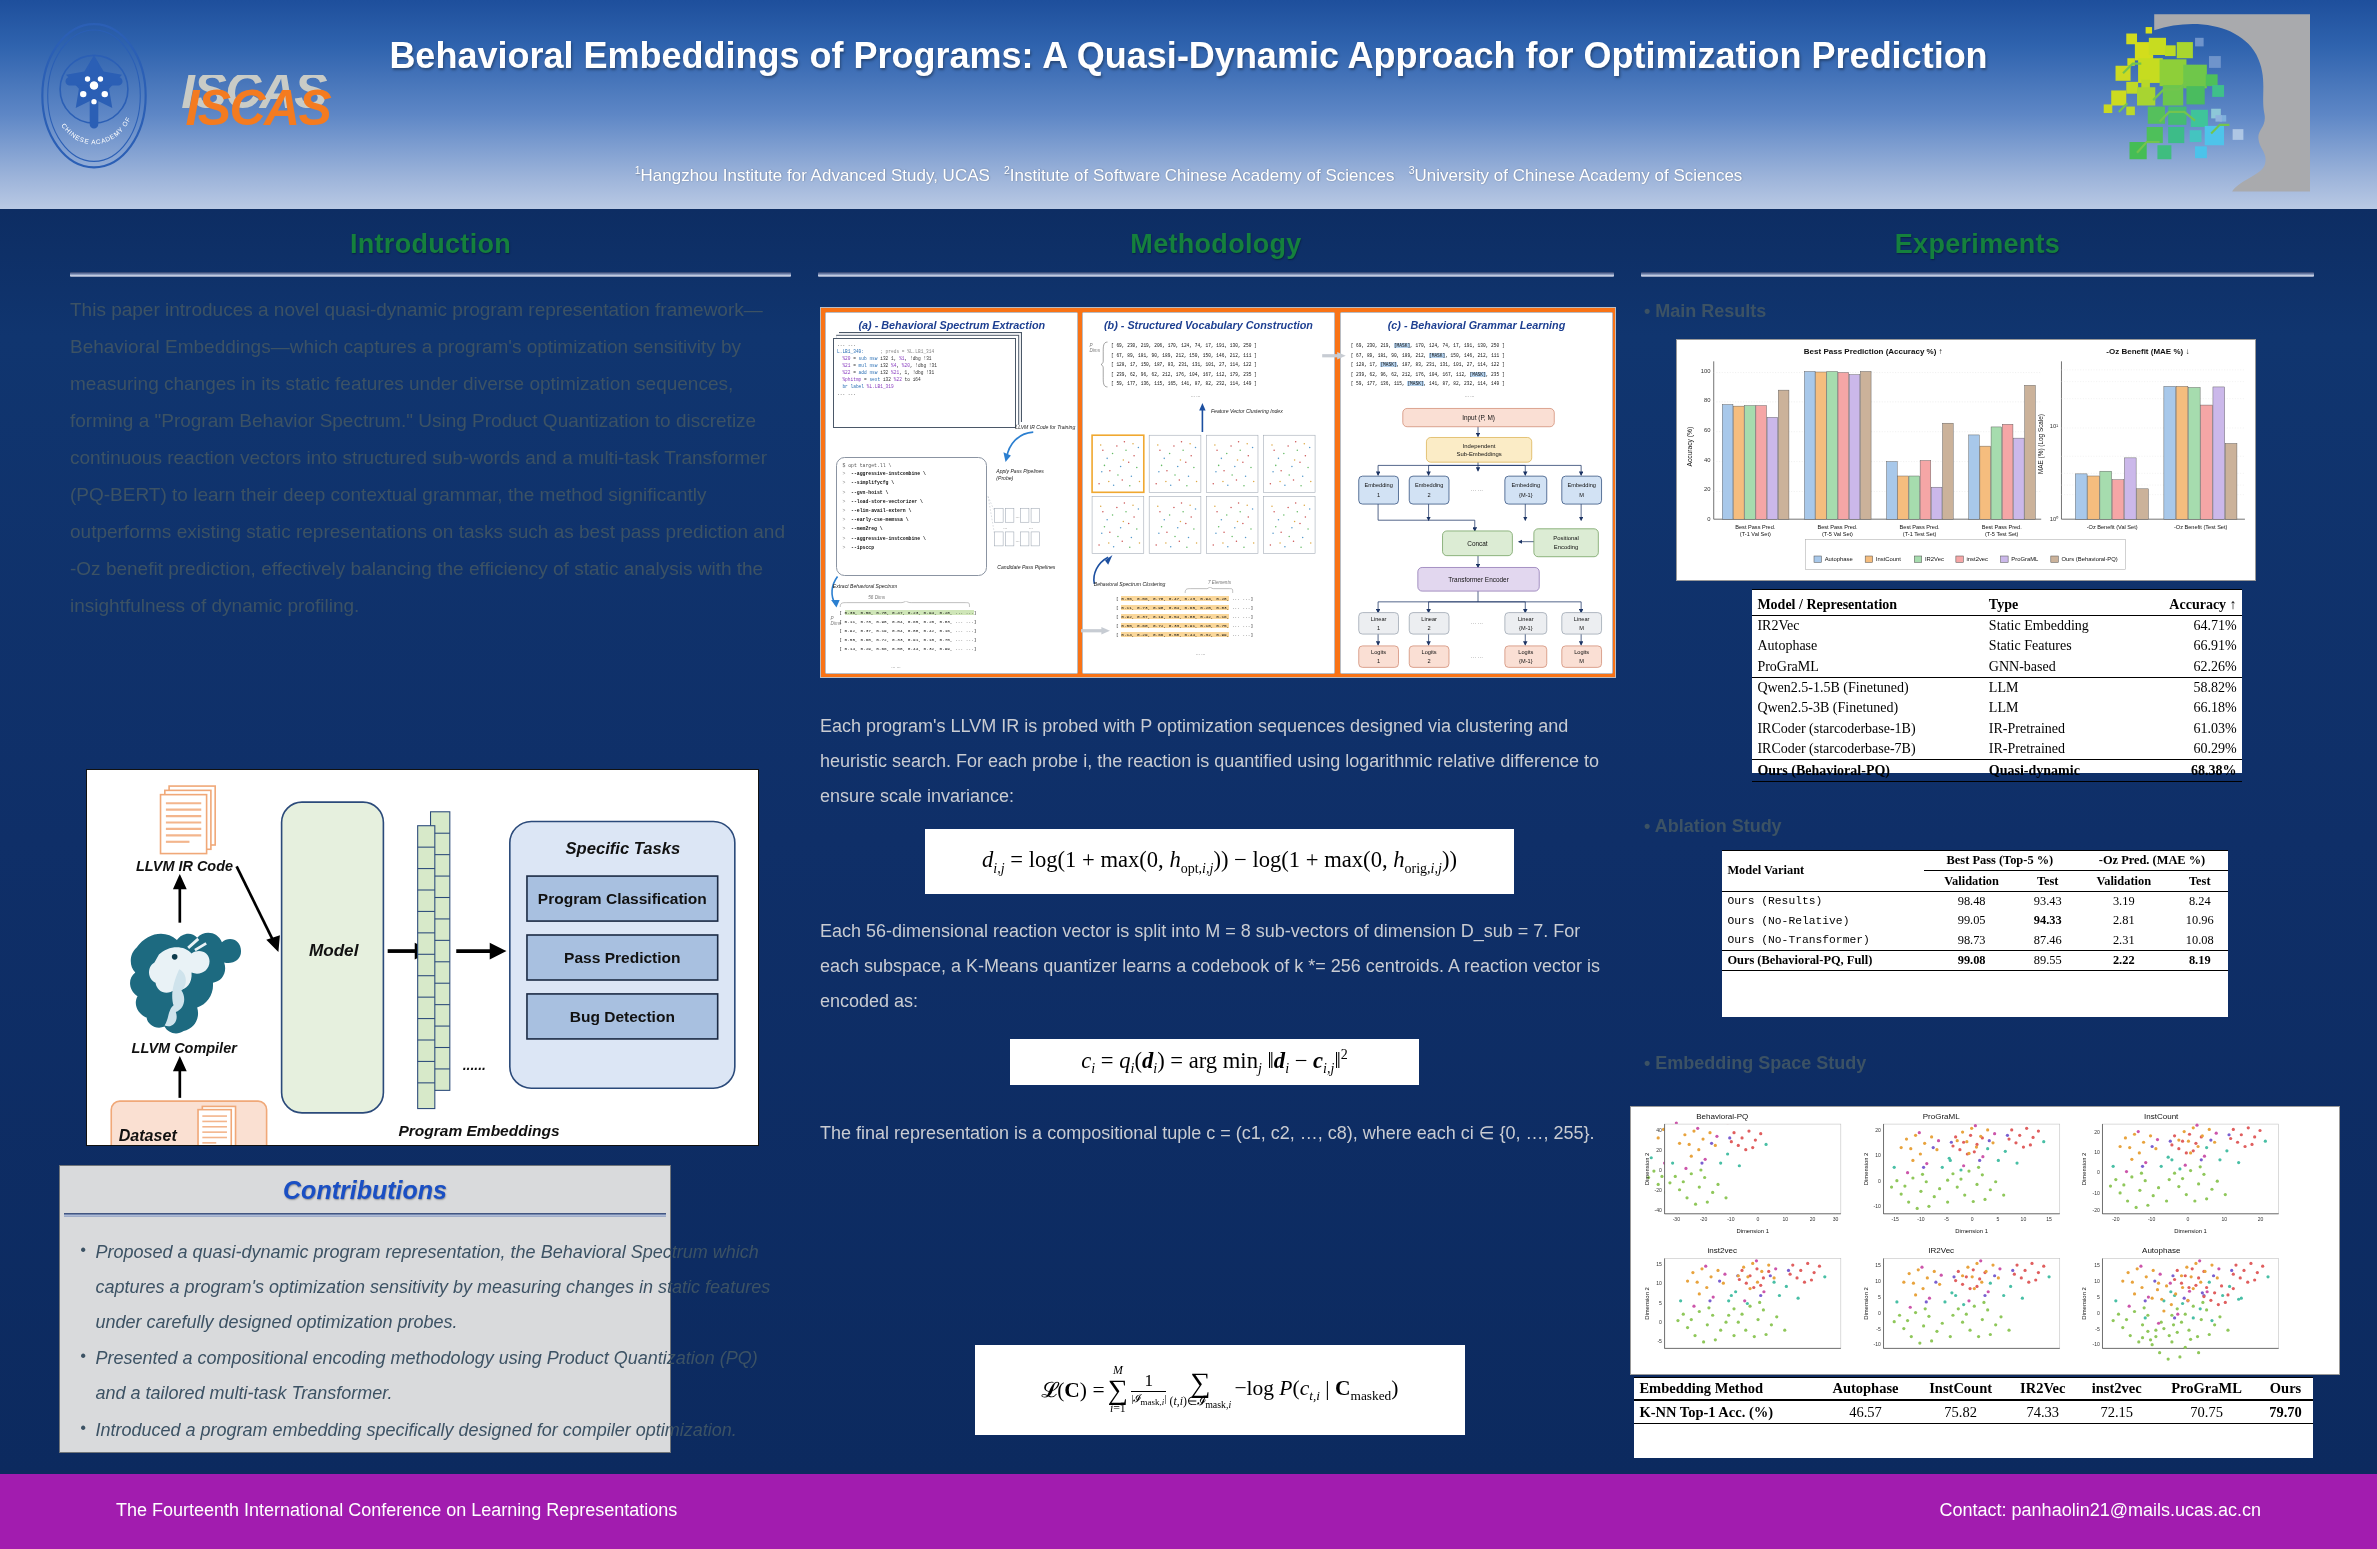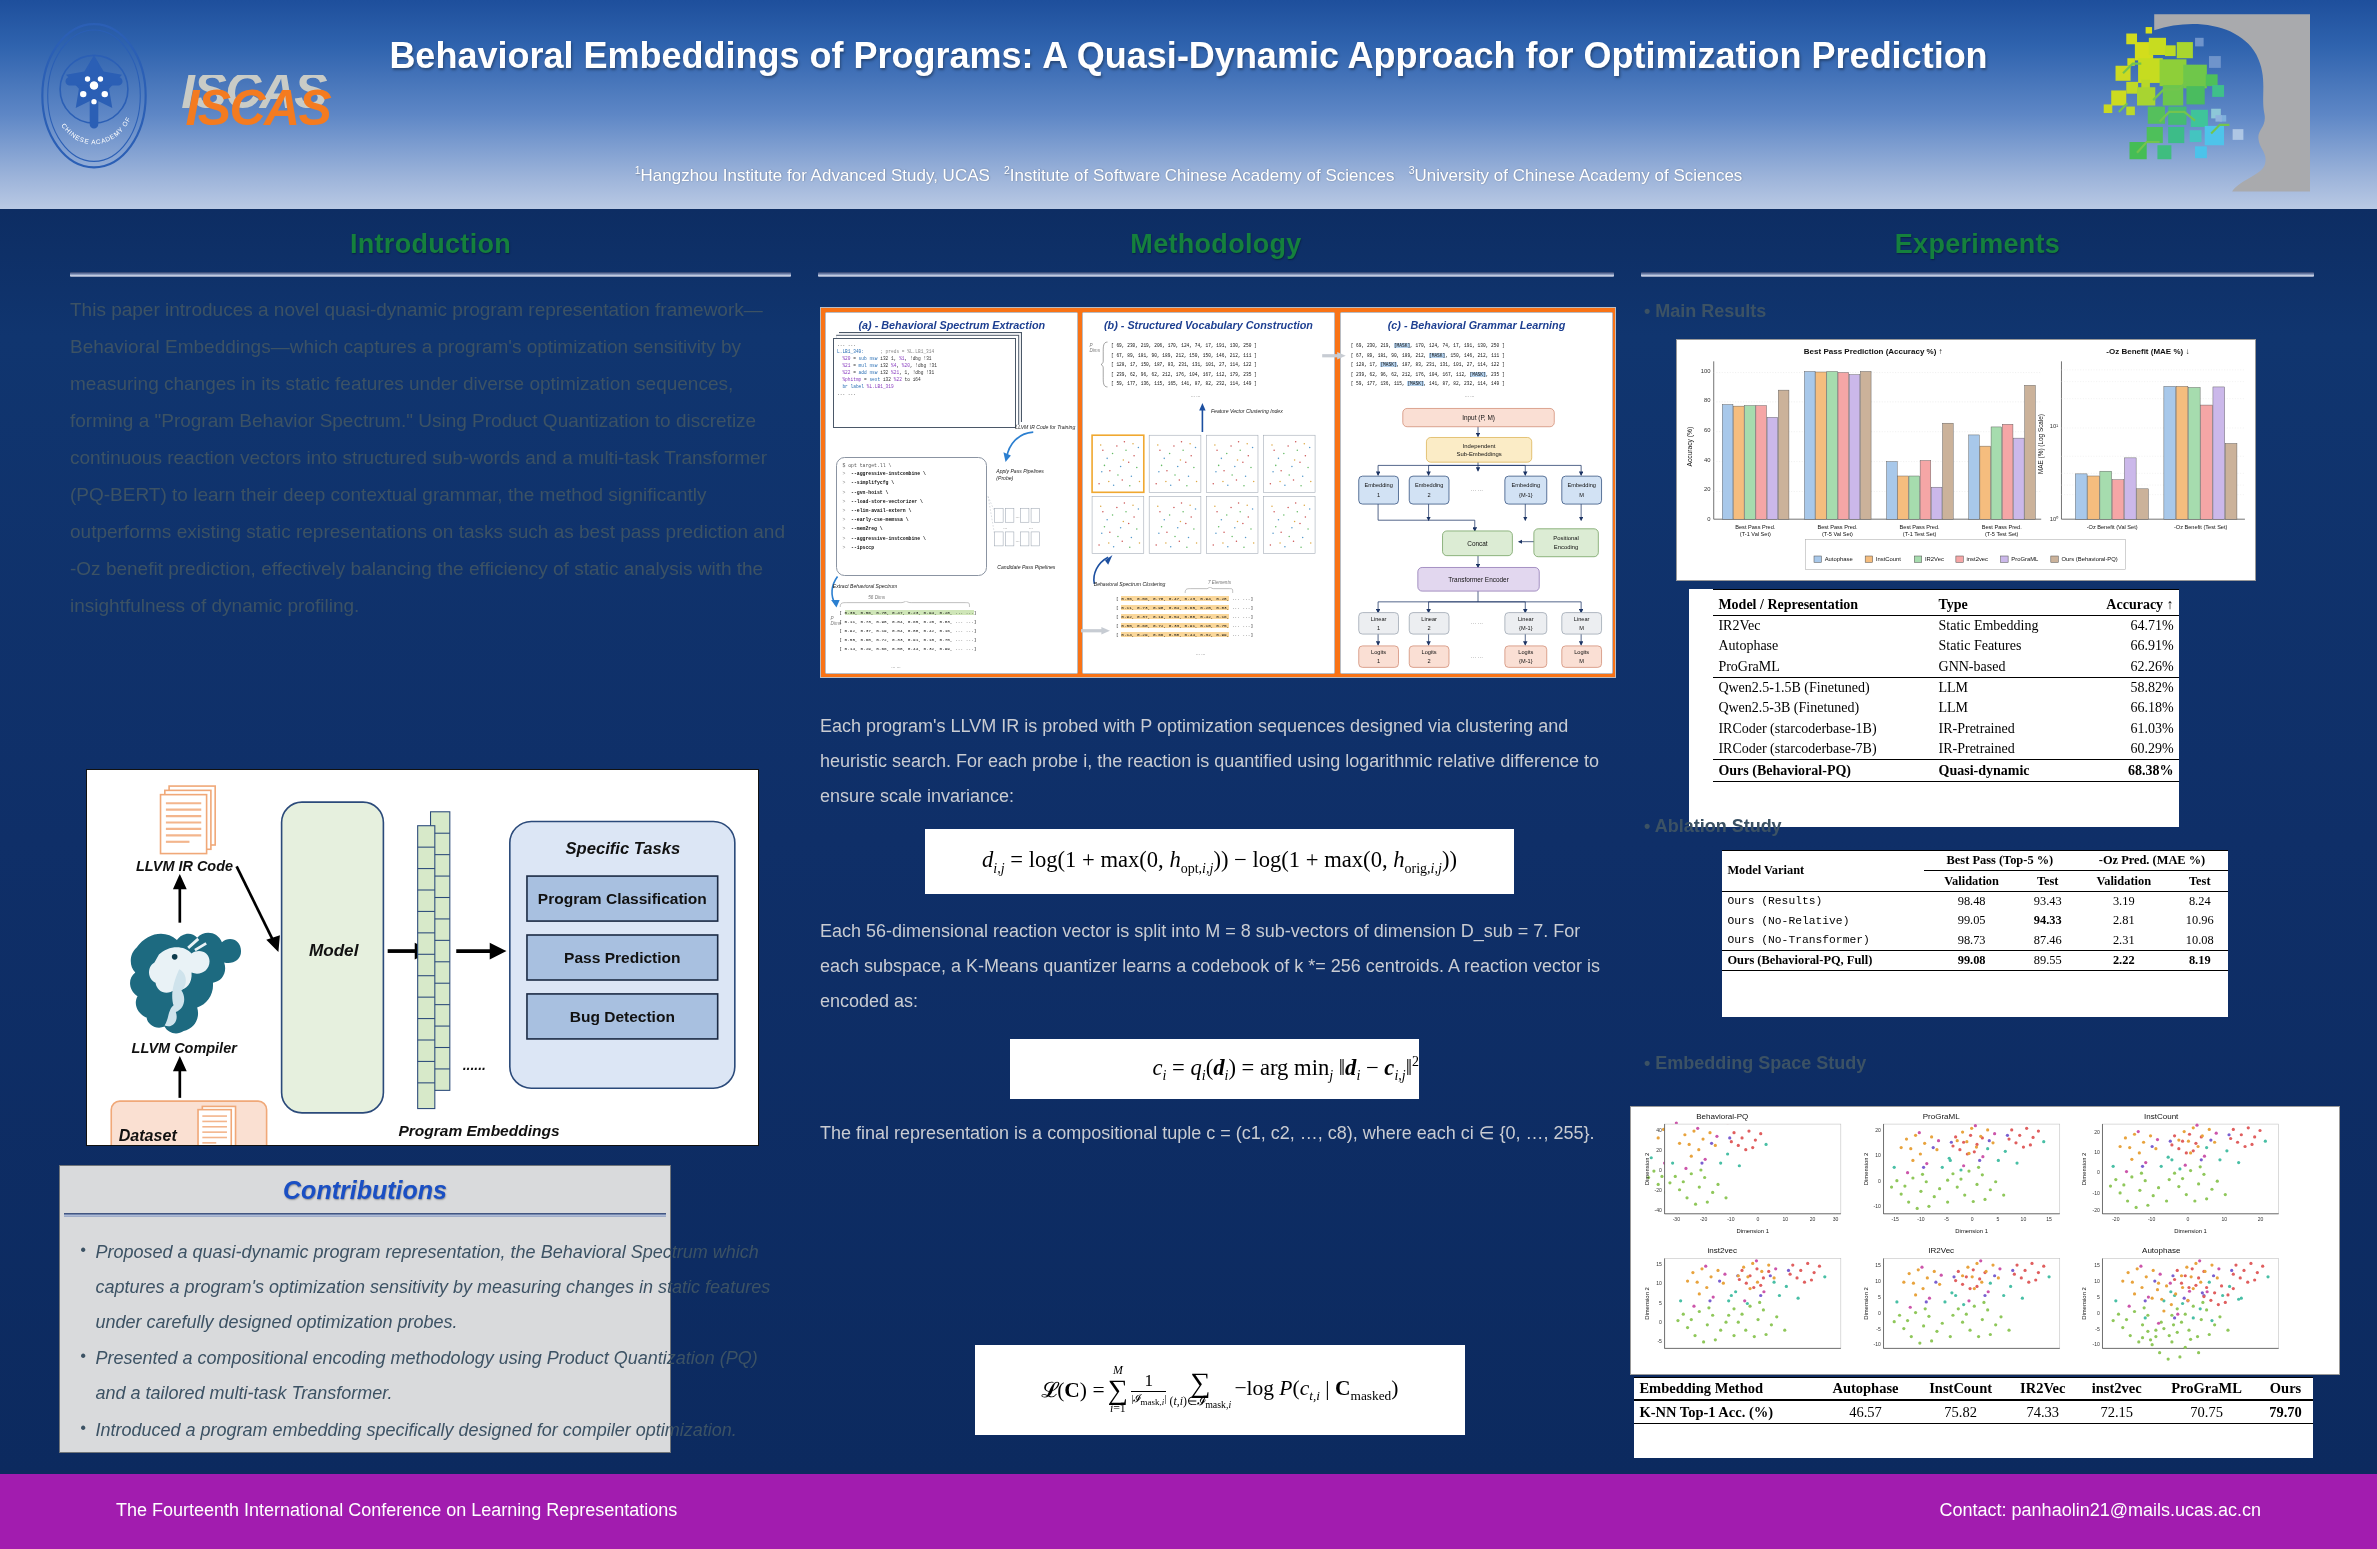--- a/index.html
+++ b/index.html
@@ -698,21 +698,21 @@
   </div>
 
   <div class="meth-text" style="left:820px; top:709px; width:796px;">Each program's LLVM IR is probed with P optimization sequences designed via clustering and heuristic search. For each probe i, the reaction is quantified using logarithmic relative difference to ensure scale invariance:</div>
 
   <div class="formula-box" style="left:925px; top:829px; width:589px; height:65px;">
     <span><span class="mvar">d</span><span class="msub"><span class="mvar">i,j</span></span> = log(1 + max(0, <span class="mvar">h</span><span class="msub">opt,<span class="mvar">i,j</span></span>)) − log(1 + max(0, <span class="mvar">h</span><span class="msub">orig,<span class="mvar">i,j</span></span>))</span>
   </div>
 
   <div class="meth-text" style="left:820px; top:914px; width:796px;">Each 56-dimensional reaction vector is split into M = 8 sub-vectors of dimension D_sub = 7. For each subspace, a K-Means quantizer learns a codebook of k *= 256 centroids. A reaction vector is encoded as:</div>
 
-  <div class="formula-box" style="left:1010px; top:1039px; width:409px; height:60px;justify-content:flex-end;">
+  <div class="formula-box" style="left:1010px; top:1039px; width:409px; height:46px;">
     <span><span class="mvar">c</span><span class="msub"><span class="mvar">i</span></span> = <span class="mvar">q</span><span class="msub"><span class="mvar">i</span></span>(<b class="mvar">d</b><span class="msub"><span class="mvar">i</span></span>) = arg&nbsp;min<span class="msub"><span class="mvar">j</span></span> ‖<b class="mvar">d</b><span class="msub"><span class="mvar">i</span></span> − <b class="mvar">c</b><span class="msub"><span class="mvar">i,j</span></span>‖<span class="msup">2</span></span>
   </div>
 
   <div class="meth-text" style="left:820px; top:1116px; width:796px;">The final representation is a compositional tuple c = (c1, c2, …, c8), where each ci ∈ {0, …, 255}.</div>
 
   <div class="formula-box" style="left:975px; top:1345px; width:490px; height:90px; font-size:21.5px;">
     <span style="display:inline-flex;align-items:center;gap:3.2px;">
       <span>𝓛(<b>C</b>) =</span>
       <span style="display:inline-flex;flex-direction:column;align-items:center;font-size:.55em;line-height:1;">
         <span><span class="mvar">M</span></span>
@@ -856,21 +856,21 @@
             <text x="540" y="415">inst2vec</text>
           <rect x="604" y="405" width="14" height="12" fill="#cbb8ea" stroke="#555"></rect>
             <text x="624" y="415">ProGraML</text>
           <rect x="698" y="405" width="14" height="12" fill="#cbb29a" stroke="#555"></rect>
             <text x="718" y="415">Ours (Behavioral-PQ)</text>
         </g>
       </g>
     </svg>
   </div>
 
-  <div class="white-panel" style="left:1689px; top:589px; width:490px; height:238px; border:none;padding-left:24px;">
+  <div class="white-panel" style="left:1752px; top:589px; width:490px; height:184px; border:none;">
     <table class="ptab" style="font-size:14px;">
       <tbody>
           <tr class="thickline">
             <td></td>
             <td></td>
             <td></td>
           </tr>
       <tr>
         <th style="text-align:left">Model / Representation</th>
         <th style="text-align:left">Type</th>

